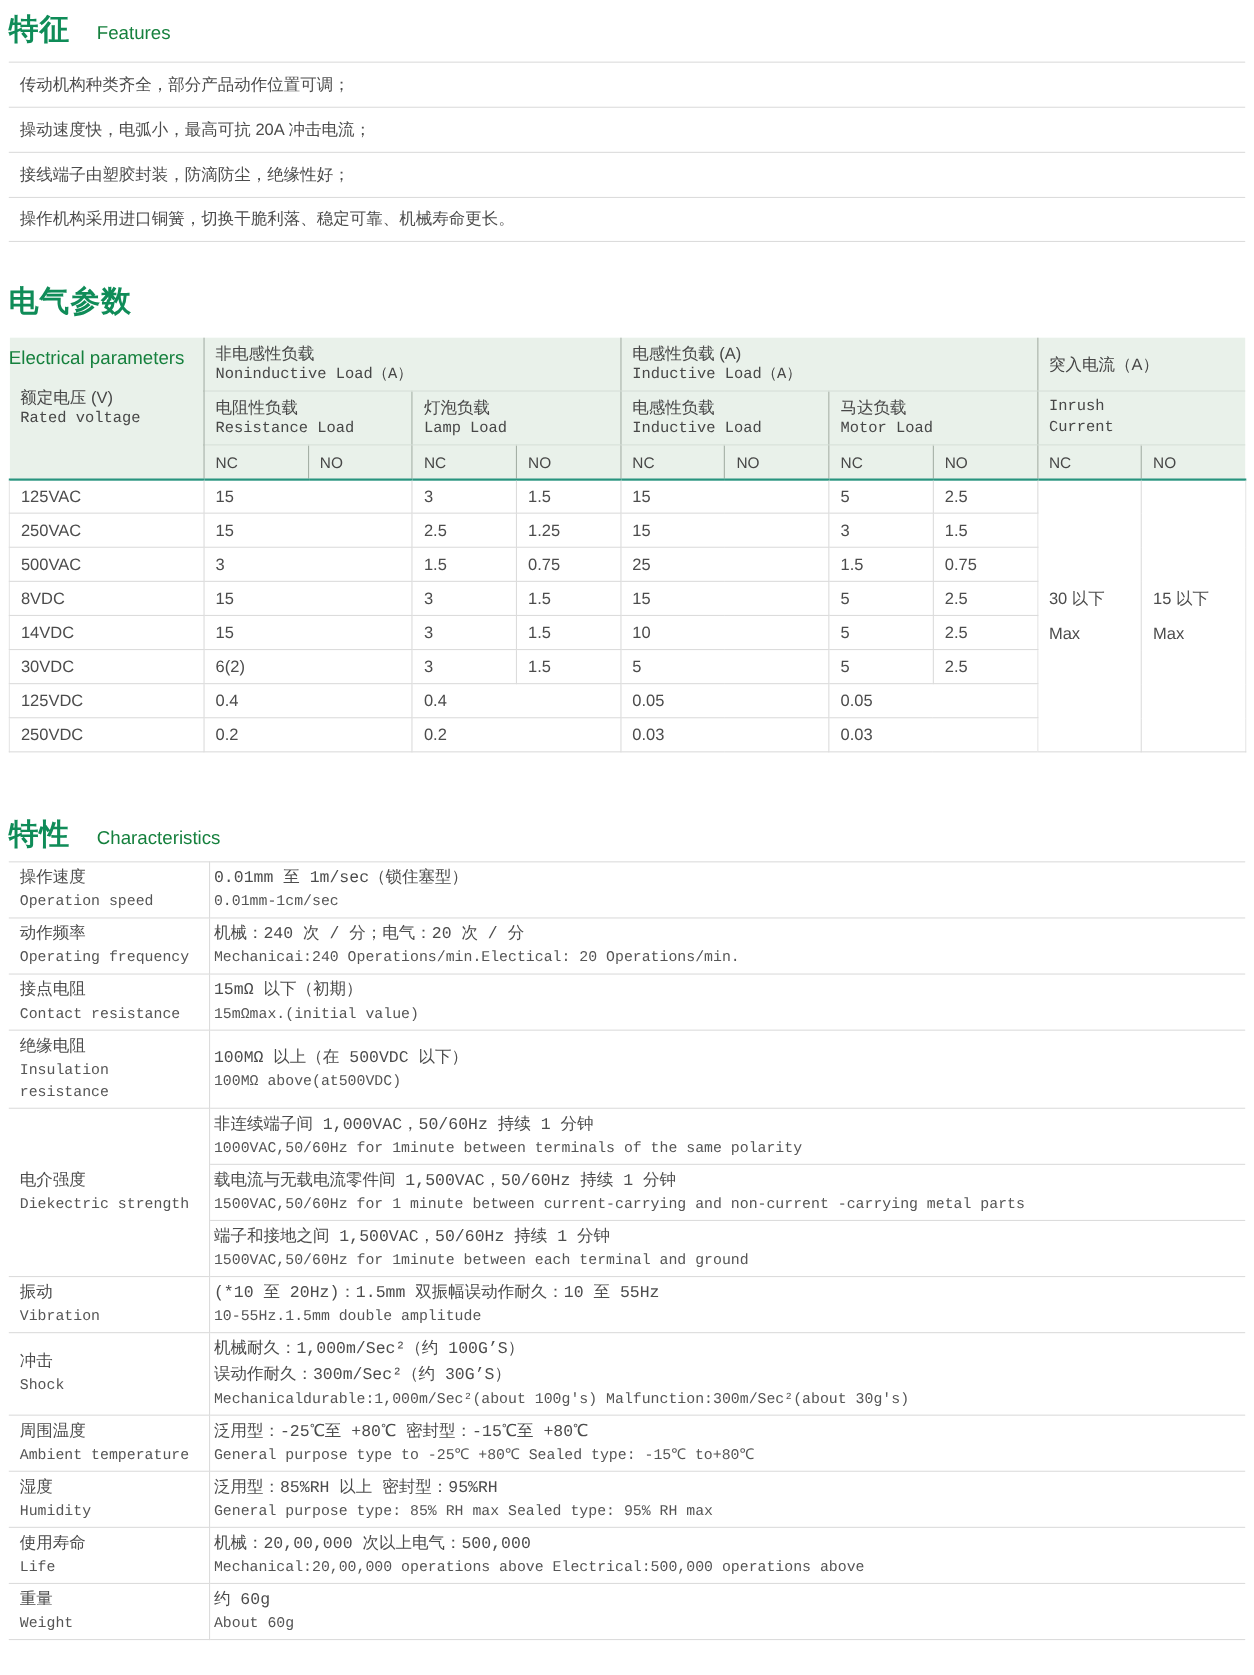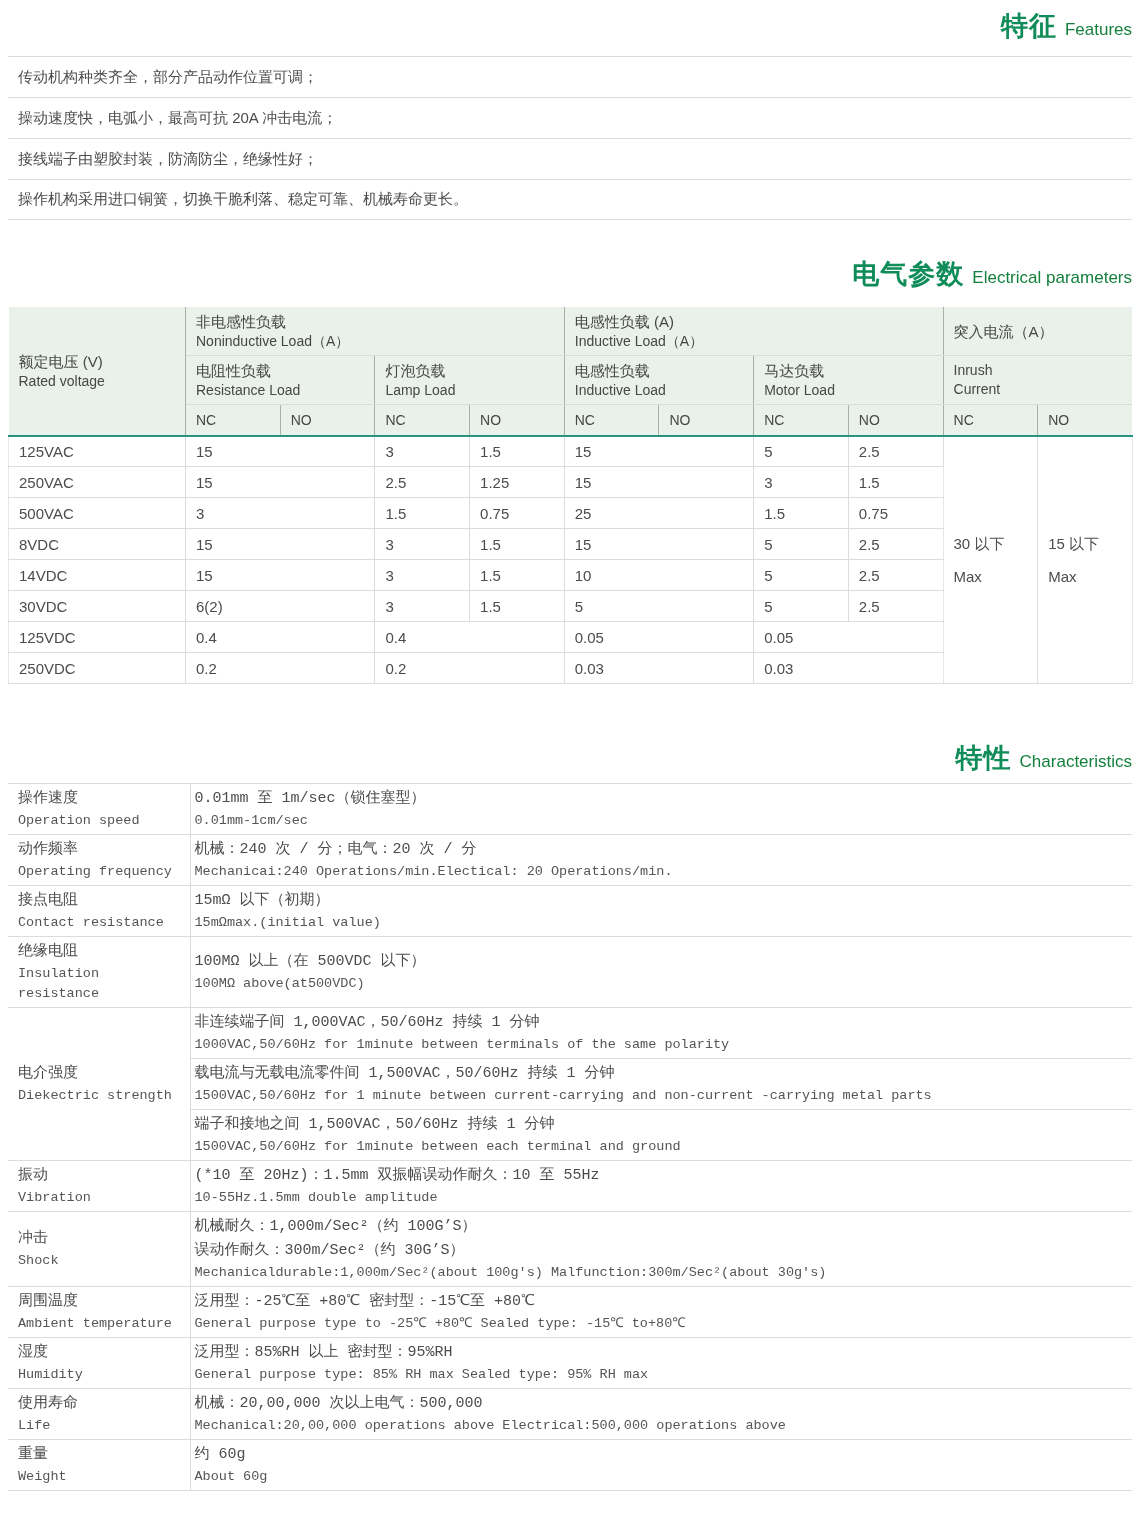--- a/index.html
+++ b/index.html
@@ -5,44 +5,44 @@
   * { box-sizing: border-box; }
   html,body { margin:0; padding:0; background:#ffffff; }
   body {
     width:1140px; height:1523px; overflow:hidden;
     font-family:"Liberation Sans","DejaVu Sans",sans-serif;
     color:#4c4c4c;
   }
   .page { padding:8px 8px 0 8px; }
 
   
-  .sec-title { display:flex; align-items:baseline; gap:8px; height:36px;justify-content:flex-end; }
+  .sec-title { display:flex; align-items:baseline; gap:24px; height:36px; }
   .sec-title .cn { font-size:27px; font-weight:bold; color:#0f8c58; letter-spacing:1px; }
   .sec-title .en { font-size:17px; color:#15803d; }
 
   
   .features-list { list-style:none; margin:12px 0 0 0; padding:0; }
   .features-list li {
     height:41px; display:flex; align-items:center;
     border-top:1px solid #dcdcdc; padding-left:10px;
     font-size:15px; color:#4c4c4c;
   }
   .features-list li:last-child { border-bottom:1px solid #dcdcdc; }
 
   
-  .etitle { margin-top:36px; margin-bottom:15px; }
+  .etitle { margin-top:36px; margin-bottom:15px;flex-direction:column; }
   table.etable { border-collapse:collapse; table-layout:fixed; width:1124px; }
   table.etable col.c0 { width:177px; }
   table.etable col.cs { width:94.7px; }
   table.etable thead th {
     background:#e9f1ea; font-weight:normal; text-align:left;
     padding:4px 4px 4px 10px; vertical-align:middle;
   }
   table.etable thead th .hcn { font-size:15px; line-height:21px; color:#474747; }
-  table.etable thead th .hen { font-size:14px; line-height:19px; color:#474747; }
+  table.etable thead th .hen { font-size:14px; line-height:19px; color:#474747;font-family:Liberation Mono, monospace; }
   table.etable thead tr th { border-right:1px solid #a5b0a6; }
   table.etable thead tr th:last-child { border-right:none; }
   table.etable thead tr.hrow1 th, table.etable thead tr.hrow2 th { border-bottom:1px solid #d5ded6; }
   table.etable thead tr.hrow1 th.rated { border-bottom:2px solid #28947f; }
   table.etable thead tr.ncno th {
     border-bottom:2px solid #28947f; height:31px; padding:2px 4px 2px 10px; font-size:14px; color:#474747;
   }
   table.etable tbody td {
     border-bottom:1px solid #dcdcdc; border-right:1px solid #dcdcdc;
     height:31px; padding:0 4px 0 10px; font-size:15px; color:#4c4c4c; vertical-align:middle;

